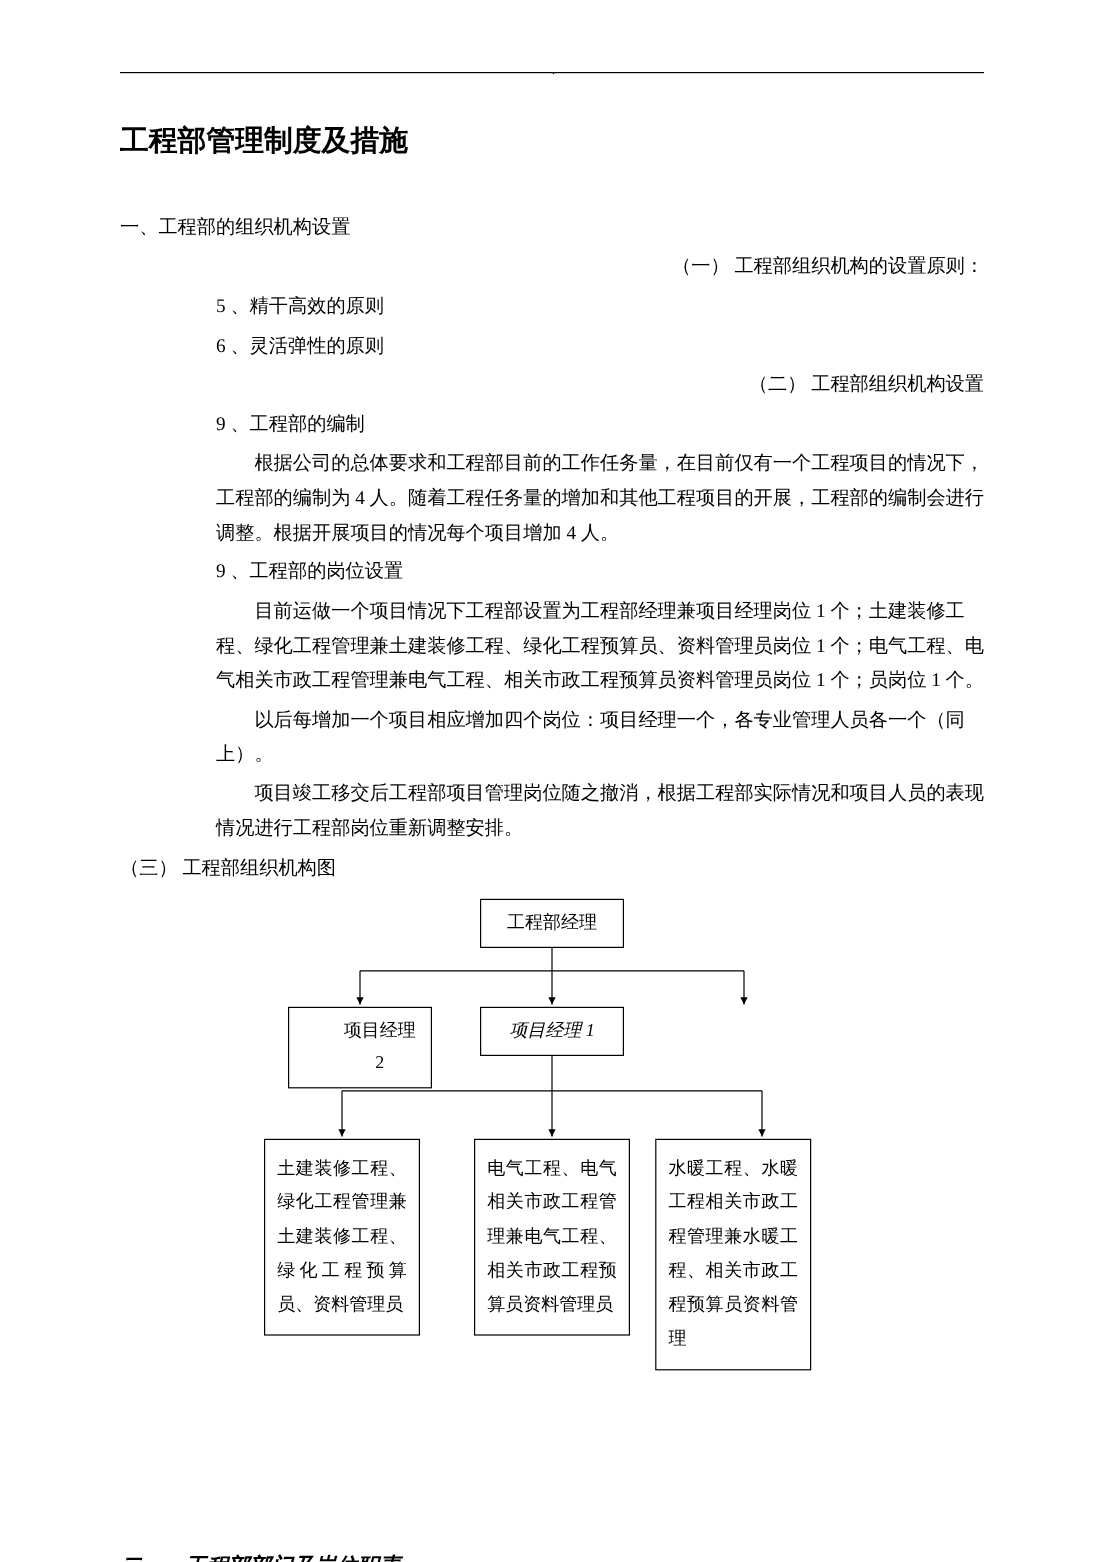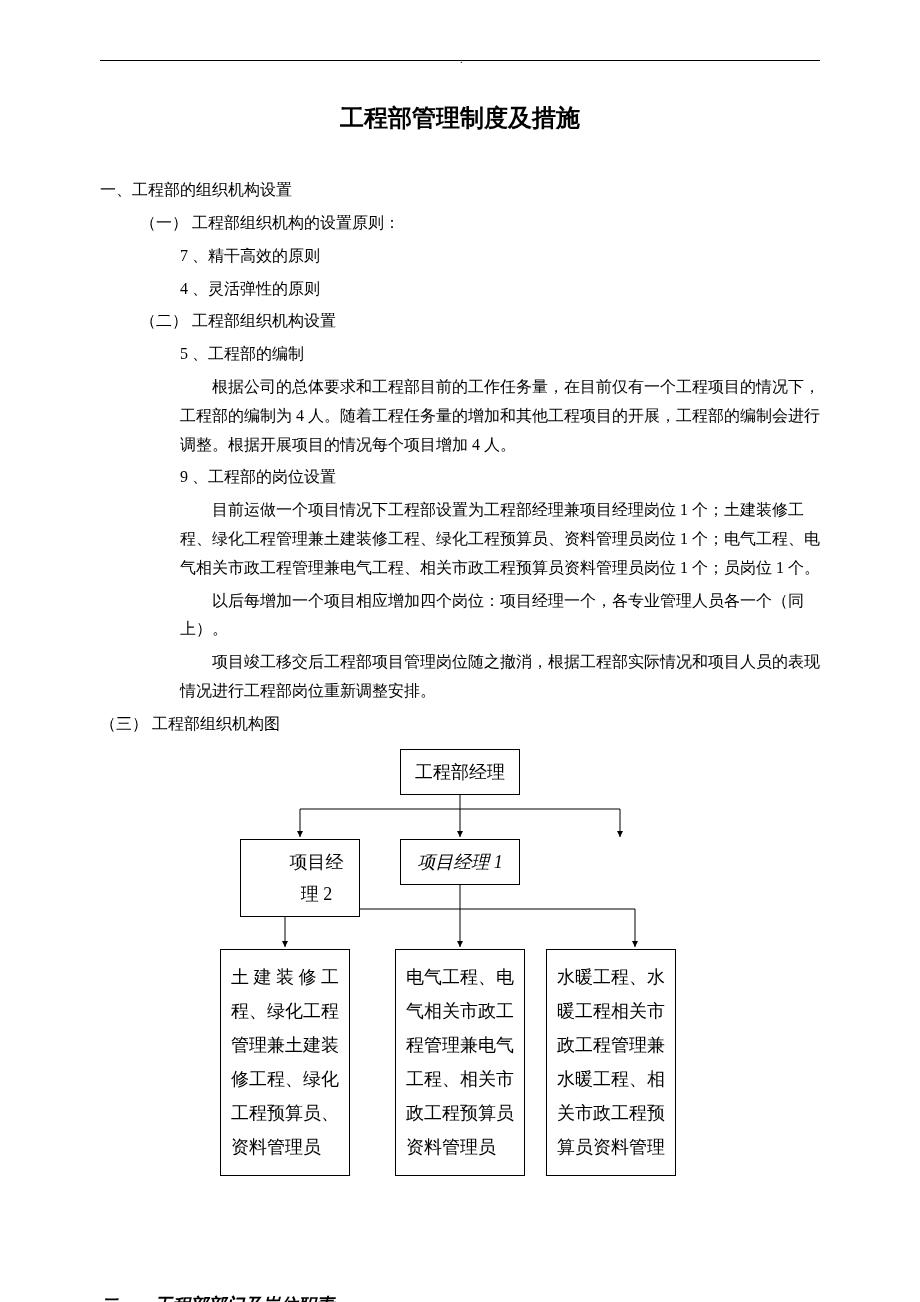--- a/index.html
+++ b/index.html
@@ -18,46 +18,45 @@
       margin-bottom: 30px;
       position: relative;
     }
     .header-dot {
       position: absolute;
       left: 50%;
       top: -10px;
       font-size: 10px;
     }
     h1 {
-      text-align: center;
       font-size: 24px;
       font-weight: bold;
       margin: 36px 0;
     }
     .section {
       margin: 4px 0;
     }
     .level1 { margin-left: 0; }
-    .level2 { margin-left: 40px; }
+    .level2 { margin-left: 40px; text-align: right; }
     .level3 { margin-left: 80px; }
     .body-text { margin-left: 80px; text-indent: 2em; }
     
     .orgchart {
       position: relative;
       width: 600px;
       margin: 10px auto 40px auto;
       height: 500px;
     }
     .box {
       position: absolute;
       border: 1px solid #000;
       background: #fff;
       text-align: center;
       padding: 6px 10px;
-      font-size: 18px;
+      font-size: 15px;
       box-sizing: border-box;
     }
     .box-top { left: 240px; top: 0; width: 120px; }
     .box-mid { top: 90px; width: 120px; }
     .box-mid.m1 { left: 80px; padding-left: 43px; }
     .box-mid.m2 { left: 240px; font-style: italic; }
     .box-mid.m3 { left: 400px; }
     .box-bot { top: 200px; width: 130px; padding: 10px; line-height: 1.9; text-align: justify; }
     .box-bot.b1 { left: 60px; }
     .box-bot.b2 { left: 235px; }
@@ -84,25 +83,25 @@
 
 <div class="header-line">
   <span class="header-dot">.</span>
 </div>
 
 <h1>工程部管理制度及措施</h1>
 
 <div class="section level1">一、工程部的组织机构设置</div>
 
 <div class="section level2">（一） 工程部组织机构的设置原则：</div>
-<div class="section level3">7 、精干高效的原则</div>
-<div class="section level3">4 、灵活弹性的原则</div>
+<div class="section level3">5 、精干高效的原则</div>
+<div class="section level3">6 、灵活弹性的原则</div>
 
 <div class="section level2">（二） 工程部组织机构设置</div>
-<div class="section level3">5 、工程部的编制</div>
+<div class="section level3">9 、工程部的编制</div>
 <div class="section body-text">根据公司的总体要求和工程部目前的工作任务量，在目前仅有一个工程项目的情况下，工程部的编制为 4 人。随着工程任务量的增加和其他工程项目的开展，工程部的编制会进行调整。根据开展项目的情况每个项目增加 4 人。</div>
 <div class="section level3">9 、工程部的岗位设置</div>
 <div class="section body-text">目前运做一个项目情况下工程部设置为工程部经理兼项目经理岗位 1 个；土建装修工程、绿化工程管理兼土建装修工程、绿化工程预算员、资料管理员岗位 1 个；电气工程、电气相关市政工程管理兼电气工程、相关市政工程预算员资料管理员岗位 1 个；员岗位 1 个。</div>
 <div class="section body-text">以后每增加一个项目相应增加四个岗位：项目经理一个，各专业管理人员各一个（同上）。</div>
 <div class="section body-text">项目竣工移交后工程部项目管理岗位随之撤消，根据工程部实际情况和项目人员的表现情况进行工程部岗位重新调整安排。</div>
 
 <div class="section level1">（三） 工程部组织机构图</div>
 
 <div class="orgchart">
   <svg class="connector">

